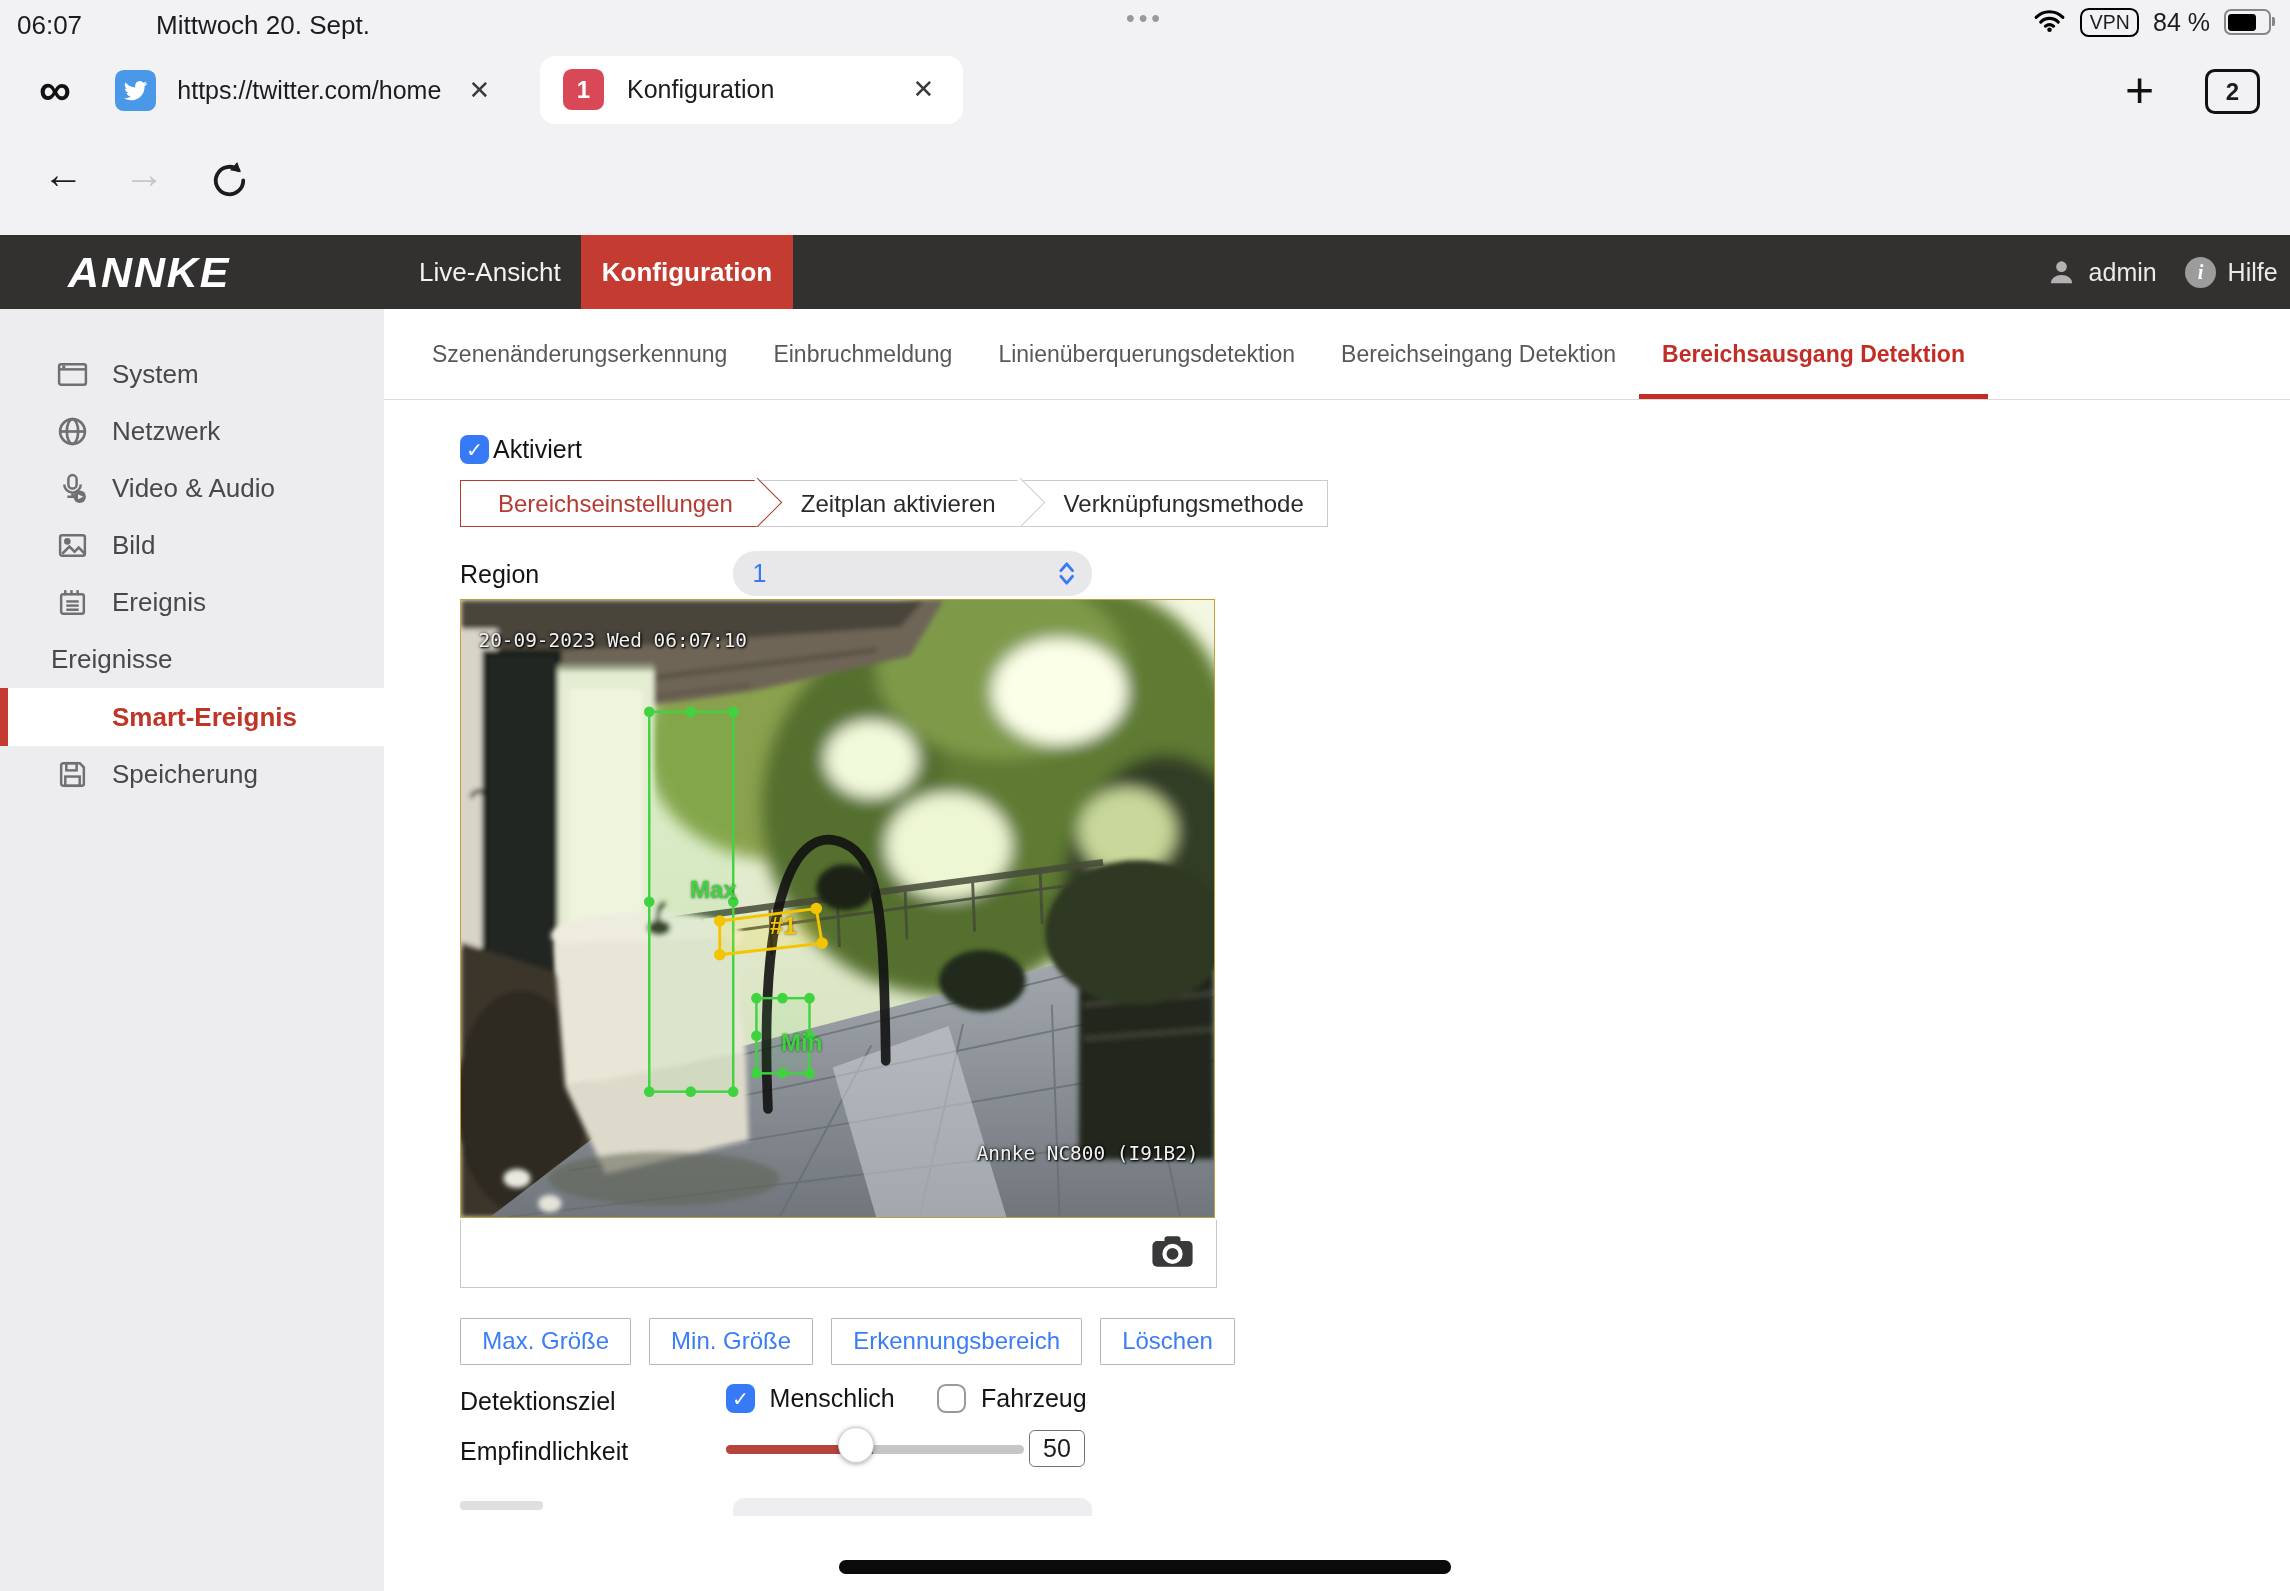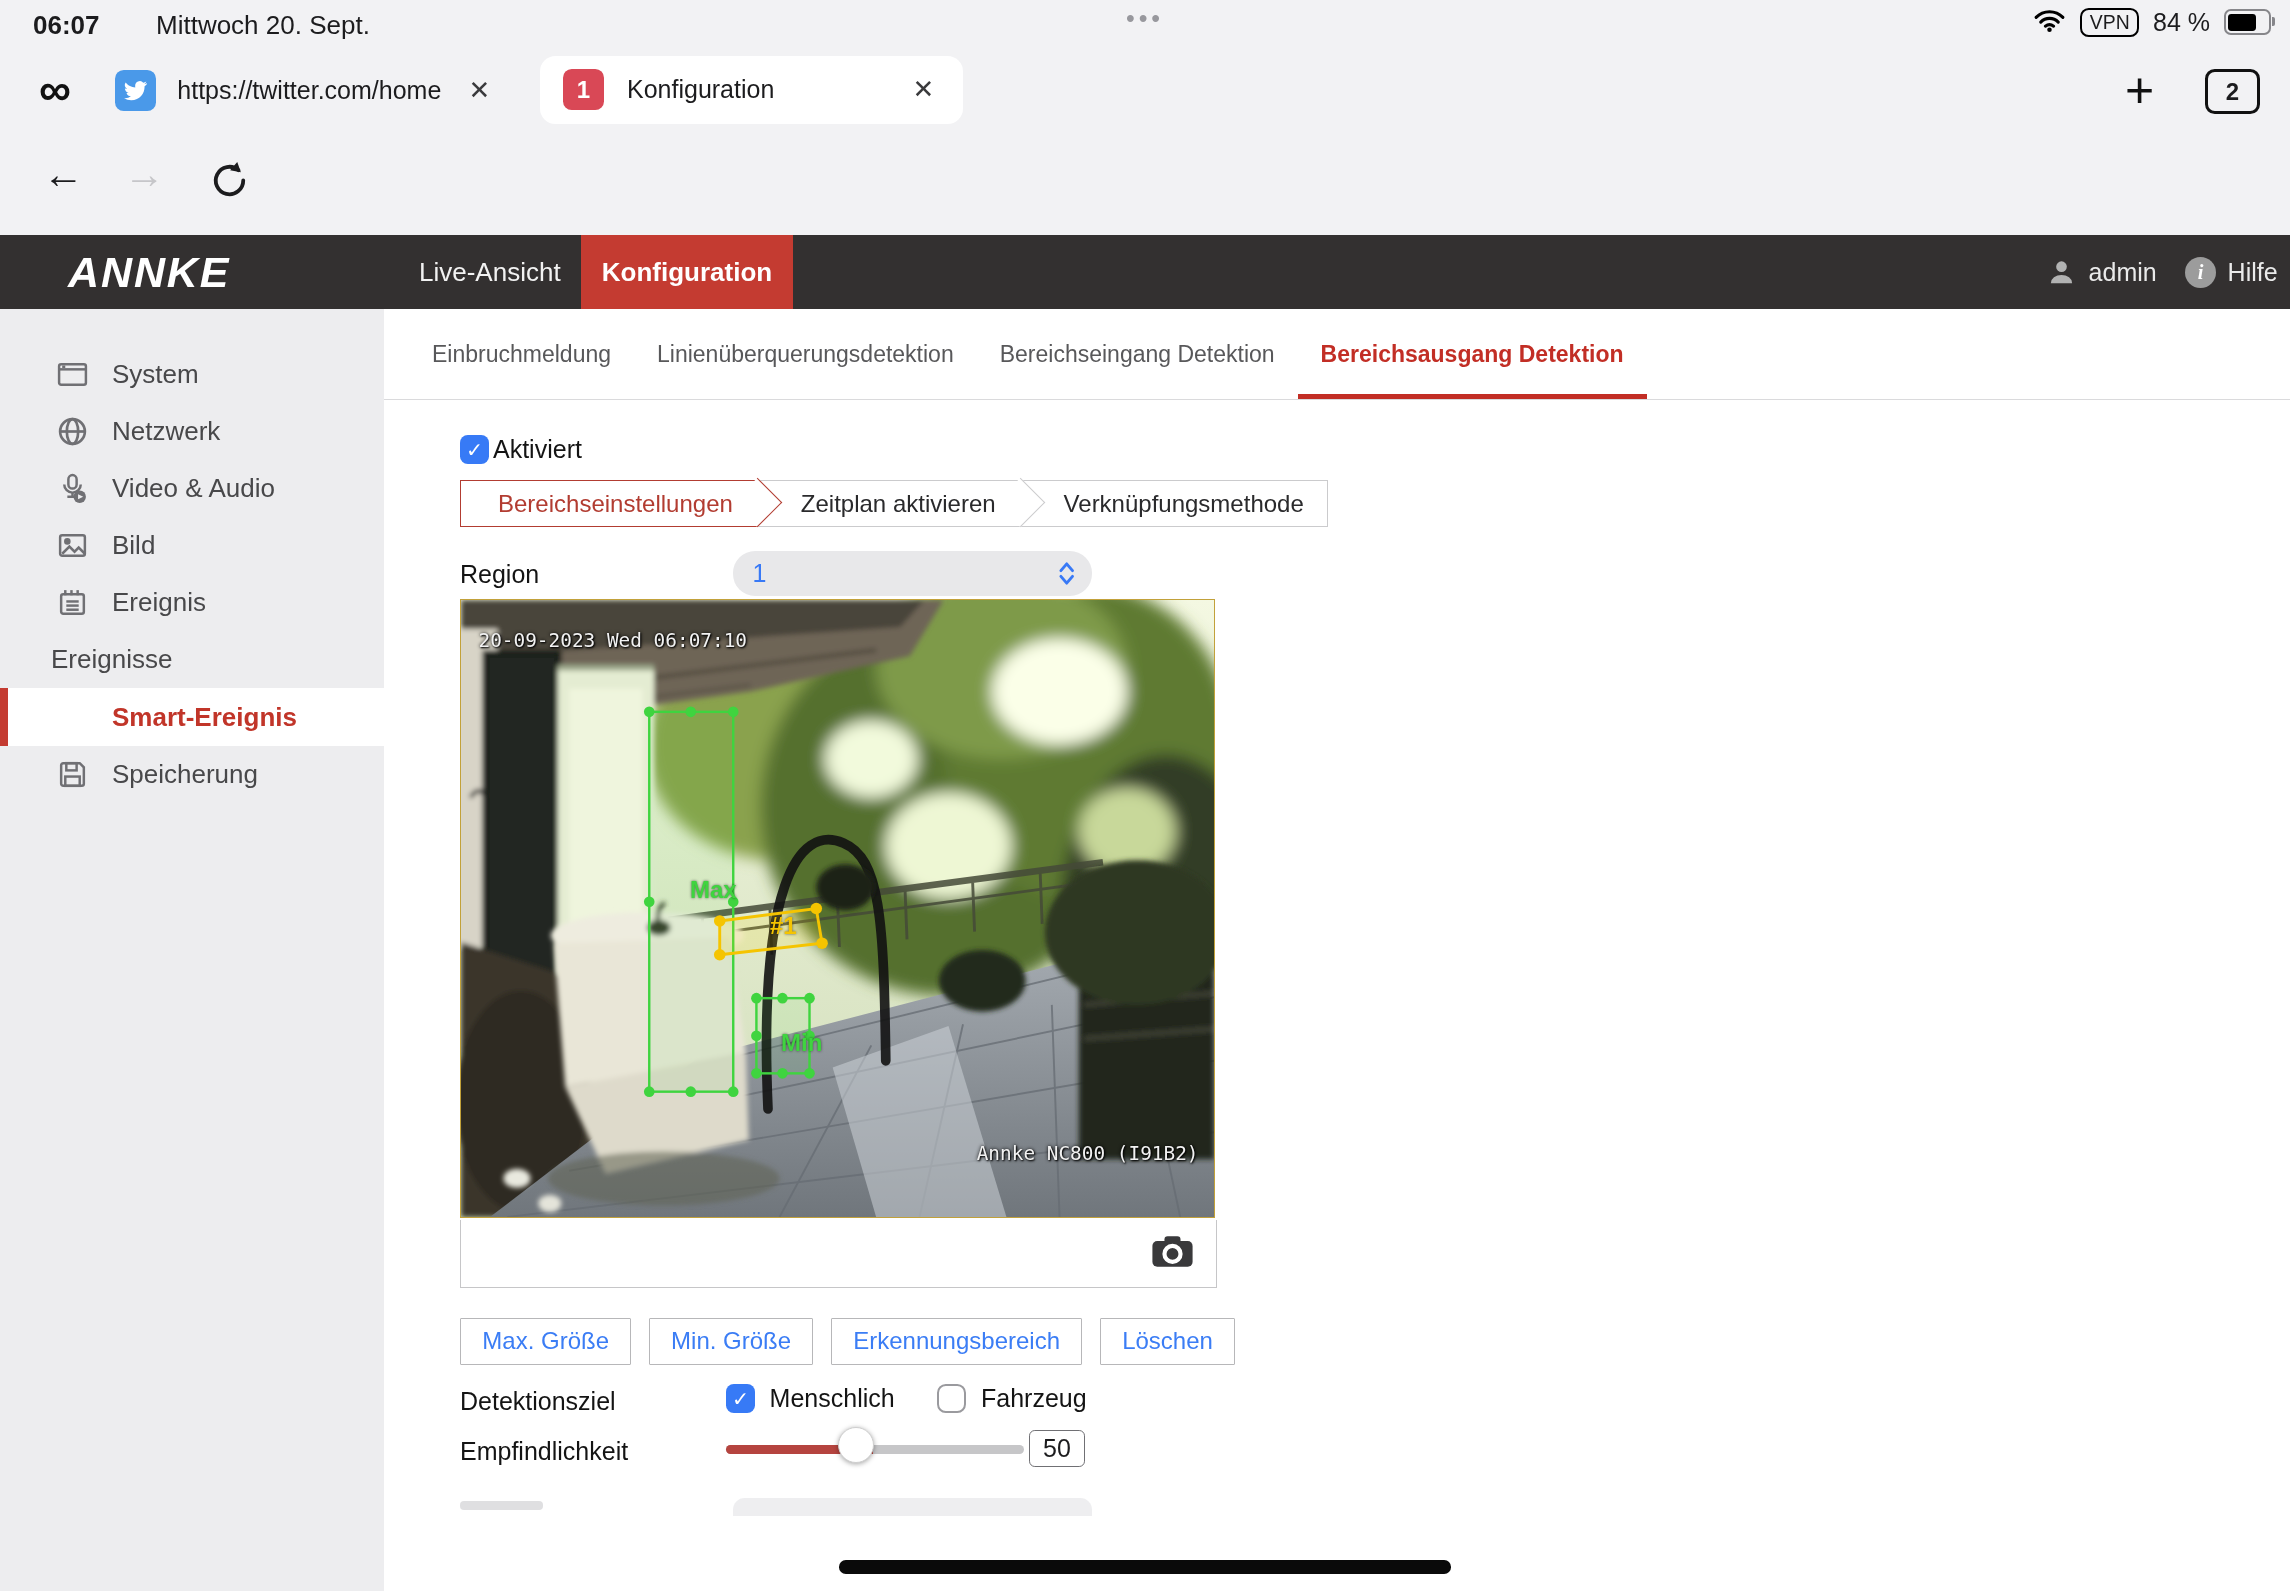--- a/index.html
+++ b/index.html
@@ -1,21 +1,21 @@
 <!DOCTYPE html>
 <html><head>
 <meta charset="utf-8">
 <style>
   html,body{margin:0;padding:0;width:2290px;height:1591px;overflow:hidden;background:#fff;
     font-family:"Liberation Sans","DejaVu Sans",sans-serif;color:#1c1c1e;}
   #screen{position:relative;width:2290px;height:1591px;background:#fff;}
 
   
   #statusbar{position:absolute;top:0;left:0;width:2290px;height:50px;background:#f2f2f4;}
-  #statusbar .time{position:absolute;left:33px;top:9.7px;font-size:26px;font-weight:700;text-align:right;}
+  #statusbar .time{position:absolute;left:17px;top:9.7px;font-size:26px;font-weight:400;text-align:right;}
   #statusbar .date{position:absolute;left:136px;top:9.7px;font-size:26px;font-weight:400;margin-left:20px;}
   #statusbar .dots{position:absolute;left:50%;transform:translateX(-50%);top:3.9px;font-size:25px;color:#98989d;letter-spacing:3.9px;}
   #statusbar .right{position:absolute;right:19.4px;top:7.8px;display:flex;align-items:center;gap:13.6px;}
   .vpn-badge{border:2.4px solid #000;border-radius:8.7px;padding:1px 7.8px;font-size:19.4px;font-weight:500;}
   .batt-pct{font-size:25px;font-weight:500;}
   .battery{position:relative;width:43px;height:22px;border:2.4px solid #86868a;border-radius:6.8px;}
   .battery .level{position:absolute;left:2.4px;top:2.4px;bottom:2.4px;width:28px;background:#000;border-radius:3.4px;}
   .battery::after{content:"";position:absolute;right:-6.8px;top:5.8px;width:3.4px;height:8.7px;background:#86868a;border-radius:0 1.9px 1.9px 0;}
 
   
@@ -282,20 +282,21 @@
         <svg viewBox="0 0 32 32" width="33" height="33" fill="none" stroke="currentColor" stroke-width="2.4">
           <path d="M5 7 a2 2 0 0 1 2 -2 h16 l4 4 v16 a2 2 0 0 1 -2 2 h-18 a2 2 0 0 1 -2 -2 z"></path>
           <rect x="10" y="5" width="10" height="7"></rect>
             <rect x="9" y="18" width="14" height="9"></rect>
         </svg></span>
       <span class="slabel">Speicherung</span>
     </div>
   </div>
 
   <div id="dtabs">
+    <div class="dtab">Szenenänderungserkennung</div>
     <div class="dtab">Einbruchmeldung</div>
     <div class="dtab">Linienüberquerungsdetektion</div>
     <div class="dtab">Bereichseingang Detektion</div>
     <div class="dtab active">Bereichsausgang Detektion</div>
   </div>
 
   <div class="enab">
     <span class="chk"></span>
     <span>Aktiviert</span>
   </div>

